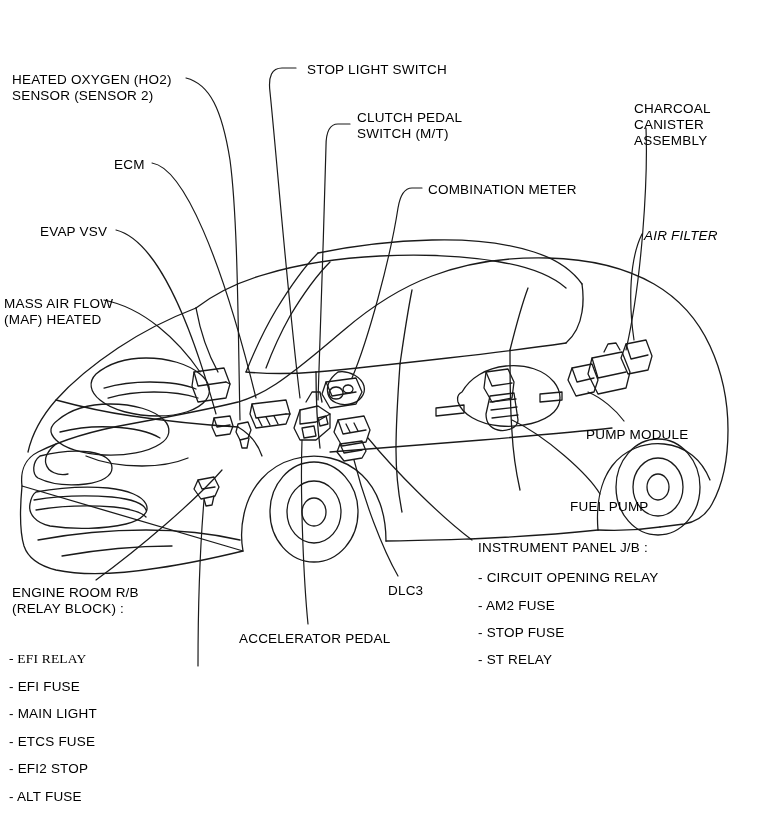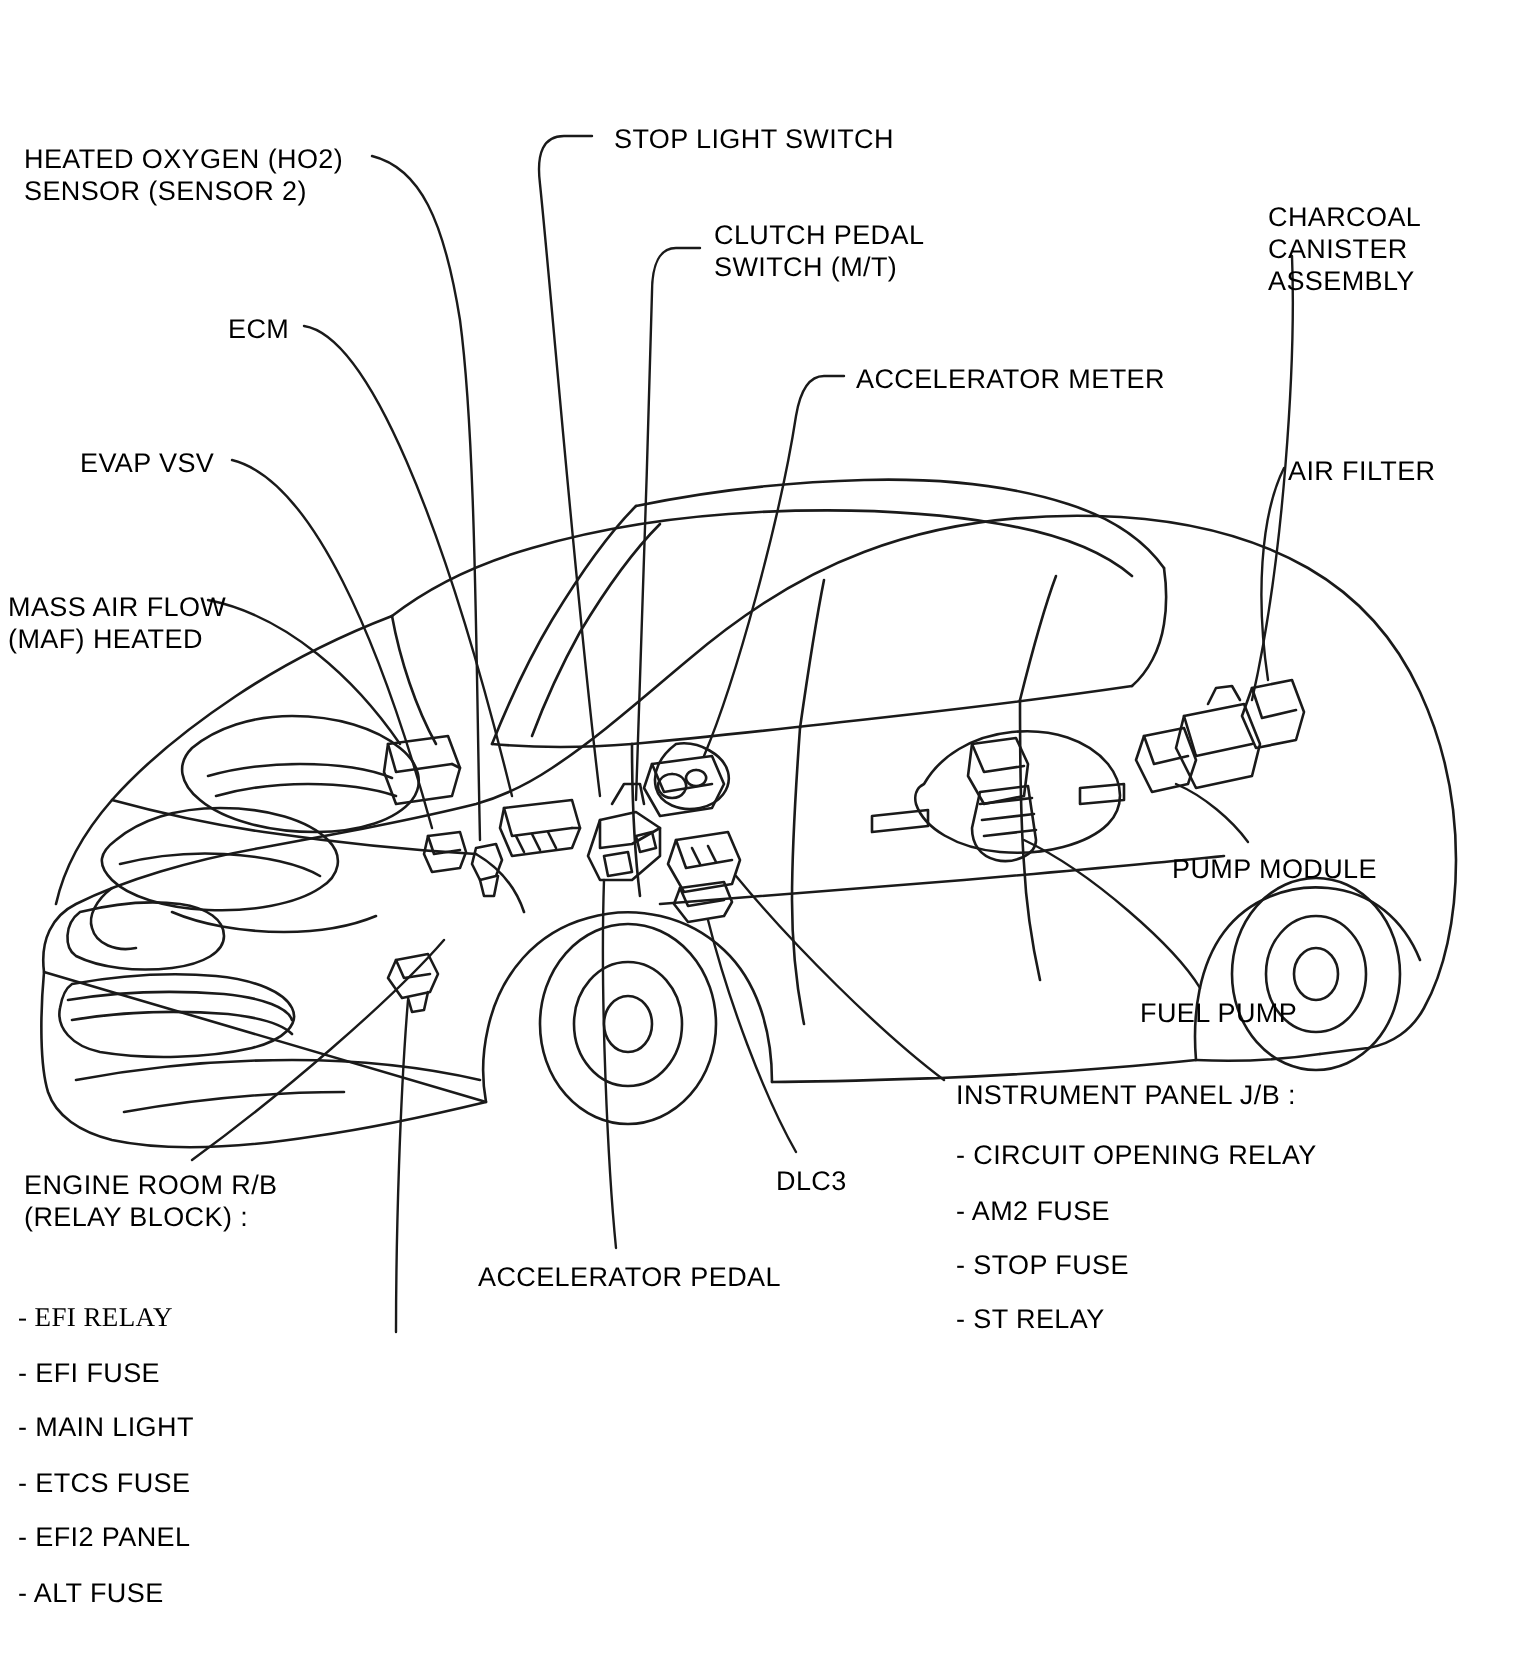--- a/index.html
+++ b/index.html
@@ -279,38 +279,38 @@
 
   <div class="lbl" style="left:12px; top:72px;">HEATED OXYGEN (HO2)
 SENSOR (SENSOR 2)</div>
   <div class="lbl" style="left:307px; top:62px;">STOP LIGHT SWITCH</div>
   <div class="lbl" style="left:634px; top:101px;">CHARCOAL
 CANISTER
 ASSEMBLY</div>
   <div class="lbl" style="left:357px; top:110px;">CLUTCH PEDAL
 SWITCH (M/T)</div>
   <div class="lbl" style="left:114px; top:157px;">ECM</div>
-  <div class="lbl" style="left:428px; top:182px;">ACCELERATOR METER</div>
+  <div class="lbl" style="left:428px; top:182px;">COMBINATION METER</div>
   <div class="lbl" style="left:40px; top:224px;">EVAP VSV</div>
-  <div class="lbl" style="left:644px; top:228px;">AIR FILTER</div>
+  <div class="lbl" style="left:644px; top:228px;font-style:italic;">AIR FILTER</div>
   <div class="lbl" style="left:4px; top:296px;">MASS AIR FLOW
 (MAF) HEATED</div>
   <div class="lbl" style="left:586px; top:427px;">PUMP MODULE</div>
   <div class="lbl" style="left:570px; top:499px;">FUEL PUMP</div>
   <div class="lbl" style="left:478px; top:540px;">INSTRUMENT PANEL J/B :</div>
   <div class="lbl" style="left:388px; top:583px;">DLC3</div>
   <div class="lbl" style="left:12px; top:585px;">ENGINE ROOM R/B
 (RELAY BLOCK) :</div>
   <div class="lbl" style="left:239px; top:631px;">ACCELERATOR PEDAL</div>
 
   <div class="lbl" style="left:478px; top:570px;">- CIRCUIT OPENING RELAY</div>
   <div class="lbl" style="left:478px; top:598px;">- AM2 FUSE</div>
   <div class="lbl" style="left:478px; top:625px;">- STOP FUSE</div>
   <div class="lbl" style="left:478px; top:652px;">- ST RELAY</div>
 
   <div class="lbl" style="left:9px; top:651px;font-family:Liberation Serif, serif;">- EFI RELAY</div>
   <div class="lbl" style="left:9px; top:679px;">- EFI FUSE</div>
   <div class="lbl" style="left:9px; top:706px;">- MAIN LIGHT</div>
   <div class="lbl" style="left:9px; top:734px;">- ETCS FUSE</div>
-  <div class="lbl" style="left:9px; top:761px;">- EFI2 PANEL</div>
+  <div class="lbl" style="left:9px; top:761px;">- EFI2 STOP</div>
   <div class="lbl" style="left:9px; top:789px;">- ALT FUSE</div>
 
 </div>
 
 </body></html>

